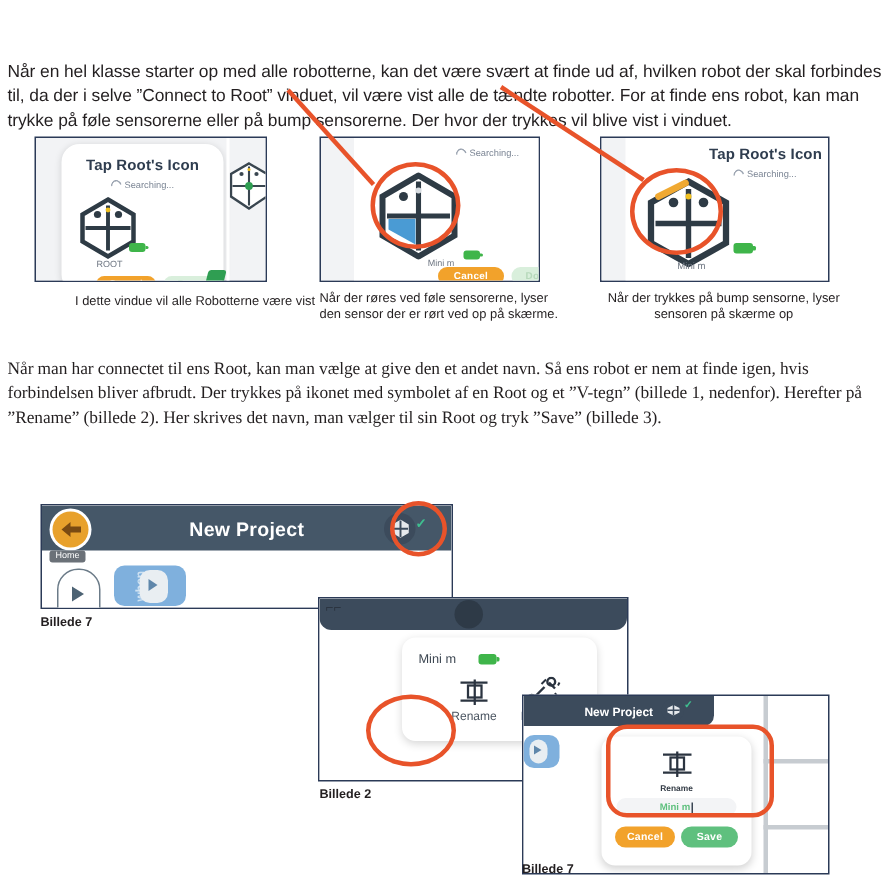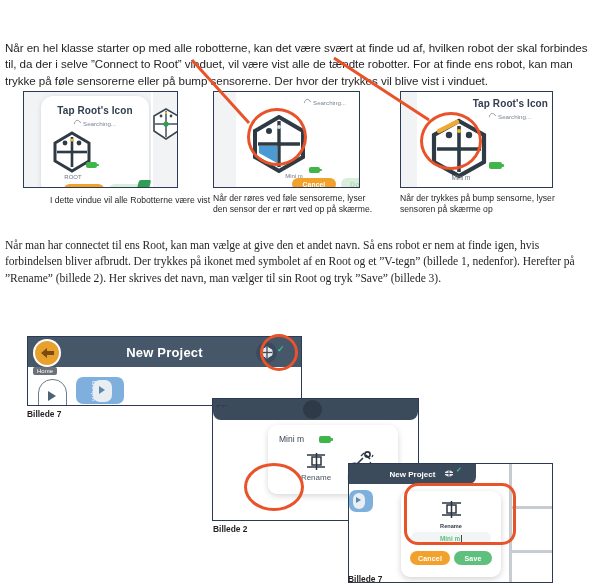--- a/index.html
+++ b/index.html
@@ -247,21 +247,21 @@
     <line x1="12" y1="13" x2="30" y2="4" stroke="#f0a932" stroke-width="4.5" stroke-linecap="round"></line>
     <line x1="32" y1="8" x2="32" y2="54" stroke="#2e3b45" stroke-width="3.6"></line>
     <line x1="10" y1="31" x2="54" y2="31" stroke="#2e3b45" stroke-width="3.6"></line>
     <circle cx="22" cy="17" r="3.2" fill="#2e3b45"></circle>
     <circle cx="42" cy="17" r="3.2" fill="#2e3b45"></circle>
     <circle cx="32" cy="13" r="2" fill="#f0c020"></circle>
   </svg>
   <div class="battery" style="left:88px; top:70px; width:13px; height:7px;"></div>
   <div class="robot-label" style="left:40px; top:82px; width:40px; font-size:6.4px;">Mini m</div>
 </div>
-<div class="caption" style="left:400px; top:193px; width:165px;">Når der trykkes på bump sensorne, lyser sensoren på skærme op</div>
+<div class="caption" style="left:400px; top:193px; width:165px;text-align:center;">Når der trykkes på bump sensorne, lyser sensoren på skærme op</div>
 
 <div class="para" id="para-rename">Når man har connectet til ens Root, kan man vælge at give den et andet navn. Så ens robot er nem at finde igen,  hvis forbindelsen bliver afbrudt. Der trykkes på ikonet med symbolet af en Root og et ”V-tegn” (billede 1, nedenfor). Herefter på ”Rename” (billede 2). Her skrives det navn, man vælger til sin Root og tryk ”Save” (billede 3).</div>
 
 <div class="shot" id="b1" style="left:27px; top:336px; width:275px; height:70px; border-color:#2b3a57;">
   <div style="position:absolute; inset:0; background:#ffffff;"></div>
   <div class="np-header" style="height:30px;">
     <span class="np-title">New Project</span>
   </div>
   <div class="home-ring" style="left:5px; top:2px; width:28px; height:28px;"></div>
   <div class="home-btn" style="left:7px; top:4px; width:24px; height:24px;">

